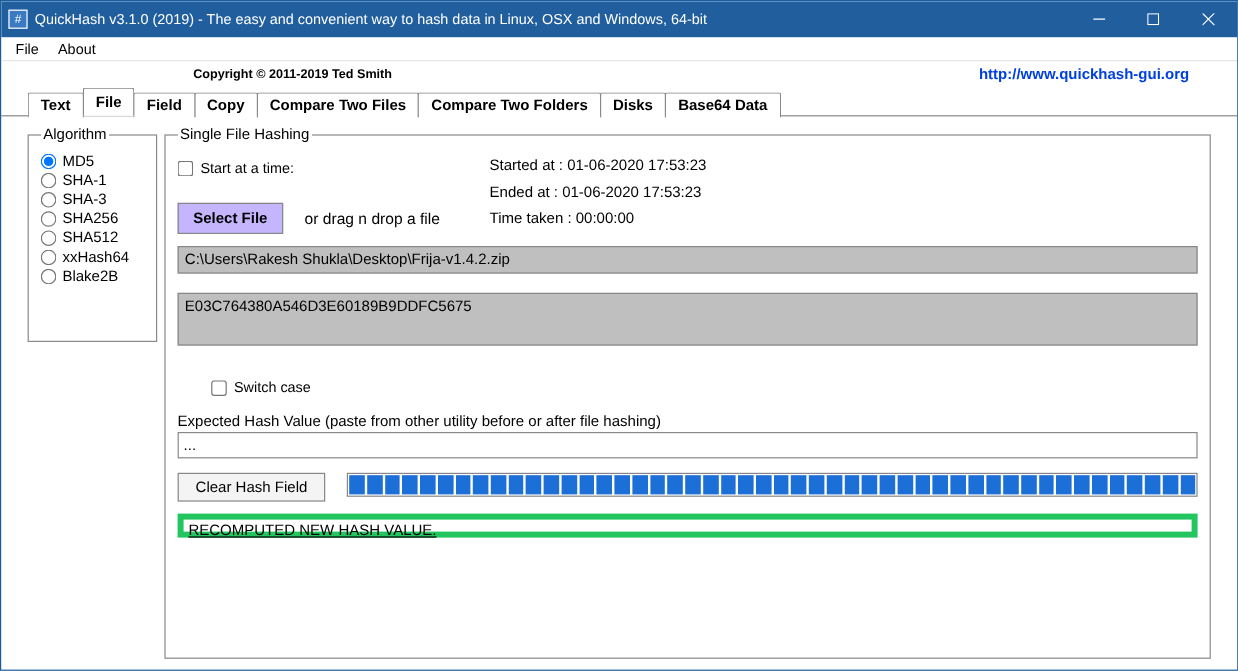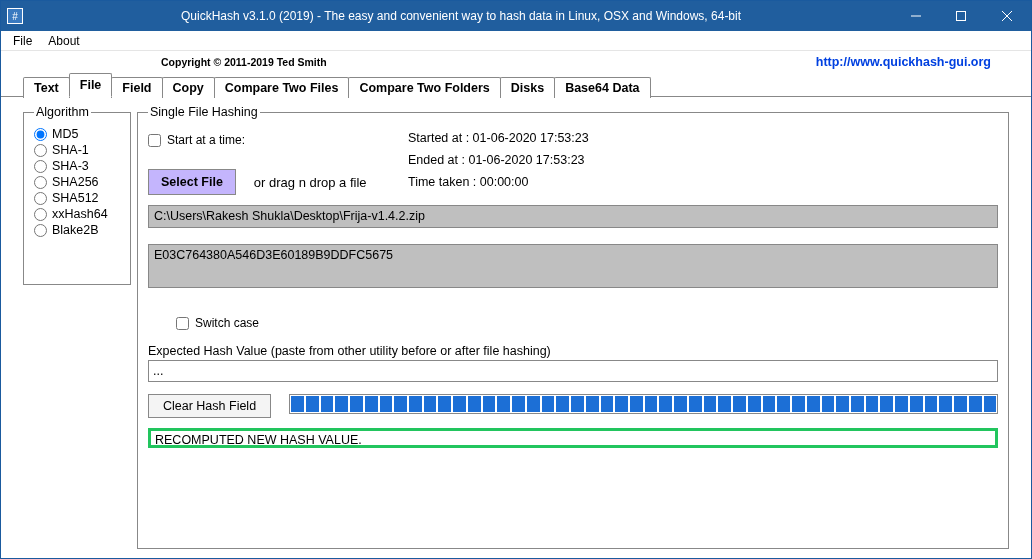--- a/index.html
+++ b/index.html
@@ -23,21 +23,21 @@
     font-size: 12px;
   }
   .titlebar .icon {
     width: 16px; height: 16px;
     background: #3a7ac0;
     border: 1px solid #fff;
     margin-right: 6px;
     font-size: 10px;
     display:flex;align-items:center;justify-content:center;
   }
-  .titlebar-text { flex: 1; text-align: center; }
+  .titlebar-text { flex: 1; }
   .win-controls { display: flex; height: 100%; }
   .win-btn {
     width: 45px;
     display: flex;
     align-items: center;
     justify-content: center;
     color: #fff;
     font-size: 12px;
   }
   .win-btn.close { width: 48px; }
@@ -162,25 +162,26 @@
     height: 20px;
     border: 1px solid #888;
     background: #fff;
     display: flex;
     gap: 2px;
     padding: 1px;
   }
   .pb-seg { flex: 1; background: #1c6fd6;}
   .progress-pct { text-align: center; font-size: 12.5px; margin-top: 1px;}
   .status-box {
-    border: 3px solid #22c55e;
+    border: 5px solid #22c55e;
     padding: 2px 4px;
     margin-top: 10px;
     font-size: 12.5px;
     height: 20px;
+    text-decoration: underline;
   }
 </style>
 </head>
 <body>
 
 <div class="titlebar">
   <div class="icon">#</div>
   <div class="titlebar-text">QuickHash v3.1.0 (2019) - The easy and convenient way to hash data in Linux, OSX and Windows, 64-bit</div>
   <div class="win-controls">
     <div class="win-btn">

